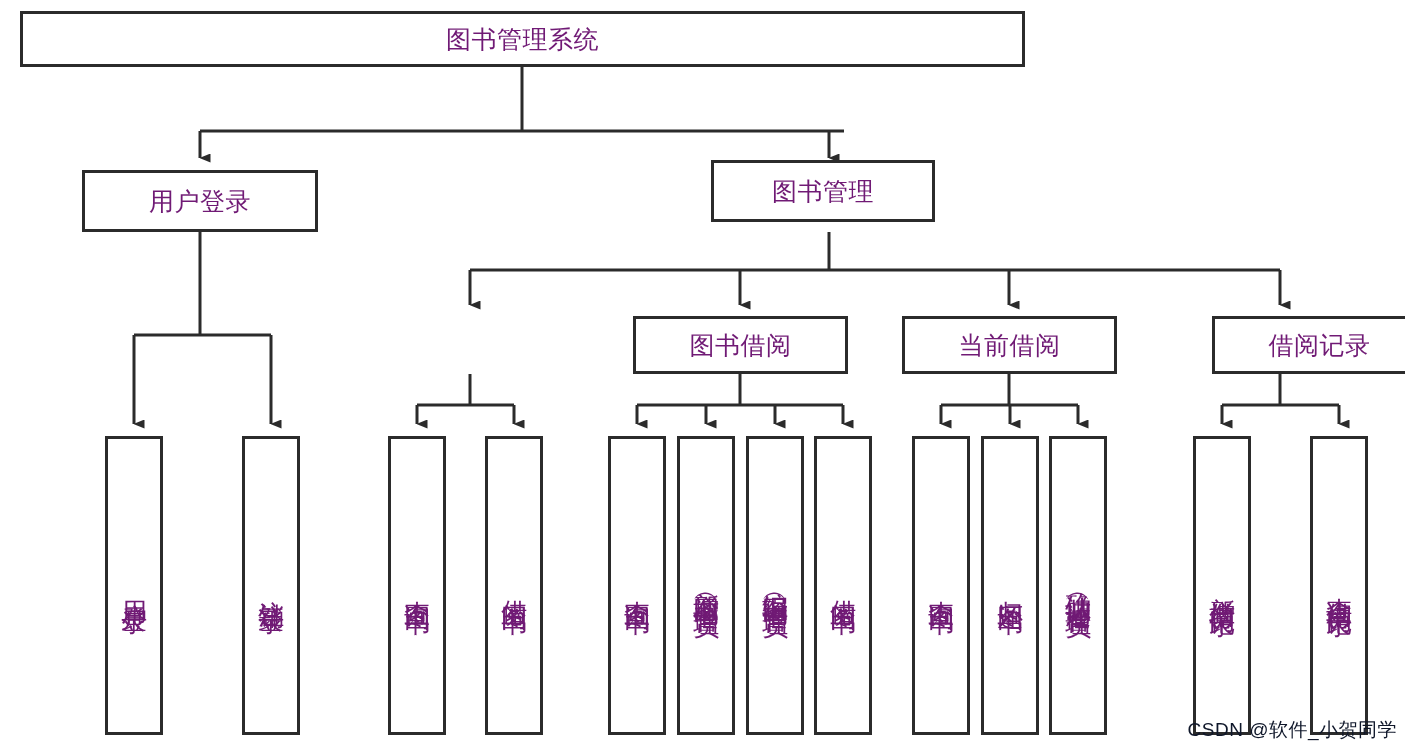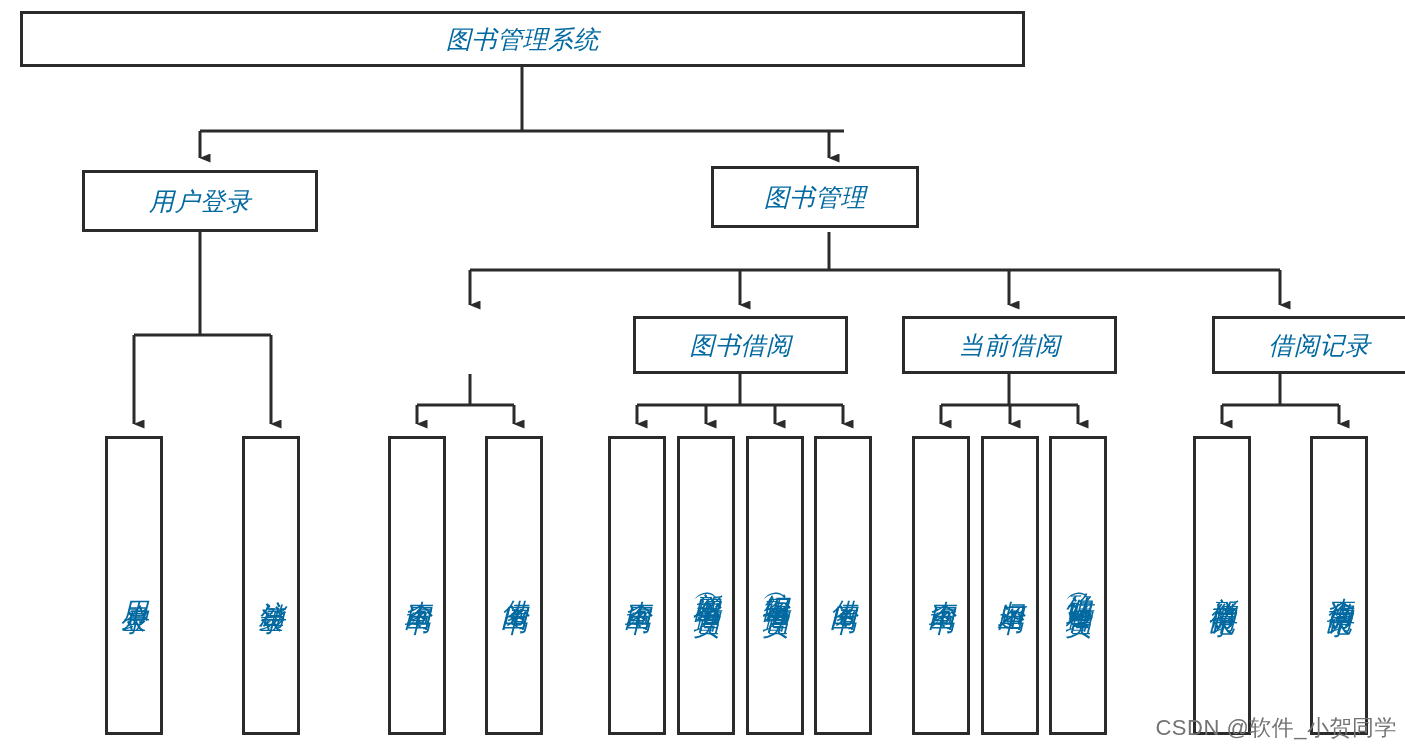--- a/index.html
+++ b/index.html
@@ -26,22 +26,21 @@
     pointer-events: none;
   }
   .node {
     position: absolute;
     box-sizing: border-box;
     border: 3px solid #2b2b2b;
     background: #ffffff;
     display: flex;
     align-items: center;
     justify-content: center;
-    color: #0369a1;
-    font-style: italic;
+    color: #701a75;
   }
   .node-label {
     display: block;
     text-align: center;
     line-height: 1.12;
     letter-spacing: 0.5px;
   }
   
   .node.horiz .node-label {
     font-size: 25px;
@@ -61,22 +60,22 @@
     text-orientation: upright;
     font-size: 26px;
     line-height: 1.05;
     letter-spacing: 3px;
     white-space: nowrap;
   }
   #watermark {
     position: absolute;
     right: 8px;
     bottom: 4px;
-    font-size: 22px;
-    color: #737373;
+    font-size: 19px;
+    color: #0f172a;
     white-space: nowrap;
     letter-spacing: 0.5px;
   }
 </style>
 </head>
 <body>
 
 <div id="diagram-root">
 
   <svg id="connector-layer" viewBox="0 0 1405 747" xmlns="http://www.w3.org/2000/svg">
@@ -129,21 +128,21 @@
     </g>
   </svg>
 
   <div class="node horiz root" style="left:20px; top:11px; width:1005px; height:56px;">
     <span class="node-label">图书管理系统</span>
   </div>
 
   <div class="node horiz" style="left:82px; top:170px; width:236px; height:62px;">
     <span class="node-label">用户登录</span>
   </div>
-  <div class="node horiz" style="left:711px; top:166px; width:208px; height:62px;">
+  <div class="node horiz" style="left:711px; top:160px; width:224px; height:62px;">
     <span class="node-label">图书管理</span>
   </div>
 
   <div class="node horiz" style="left:633px; top:316px; width:215px; height:58px;">
     <span class="node-label">图书借阅</span>
   </div>
   <div class="node horiz" style="left:902px; top:316px; width:215px; height:58px;">
     <span class="node-label">当前借阅</span>
   </div>
   <div class="node horiz" style="left:1212px; top:316px; width:215px; height:58px;">

